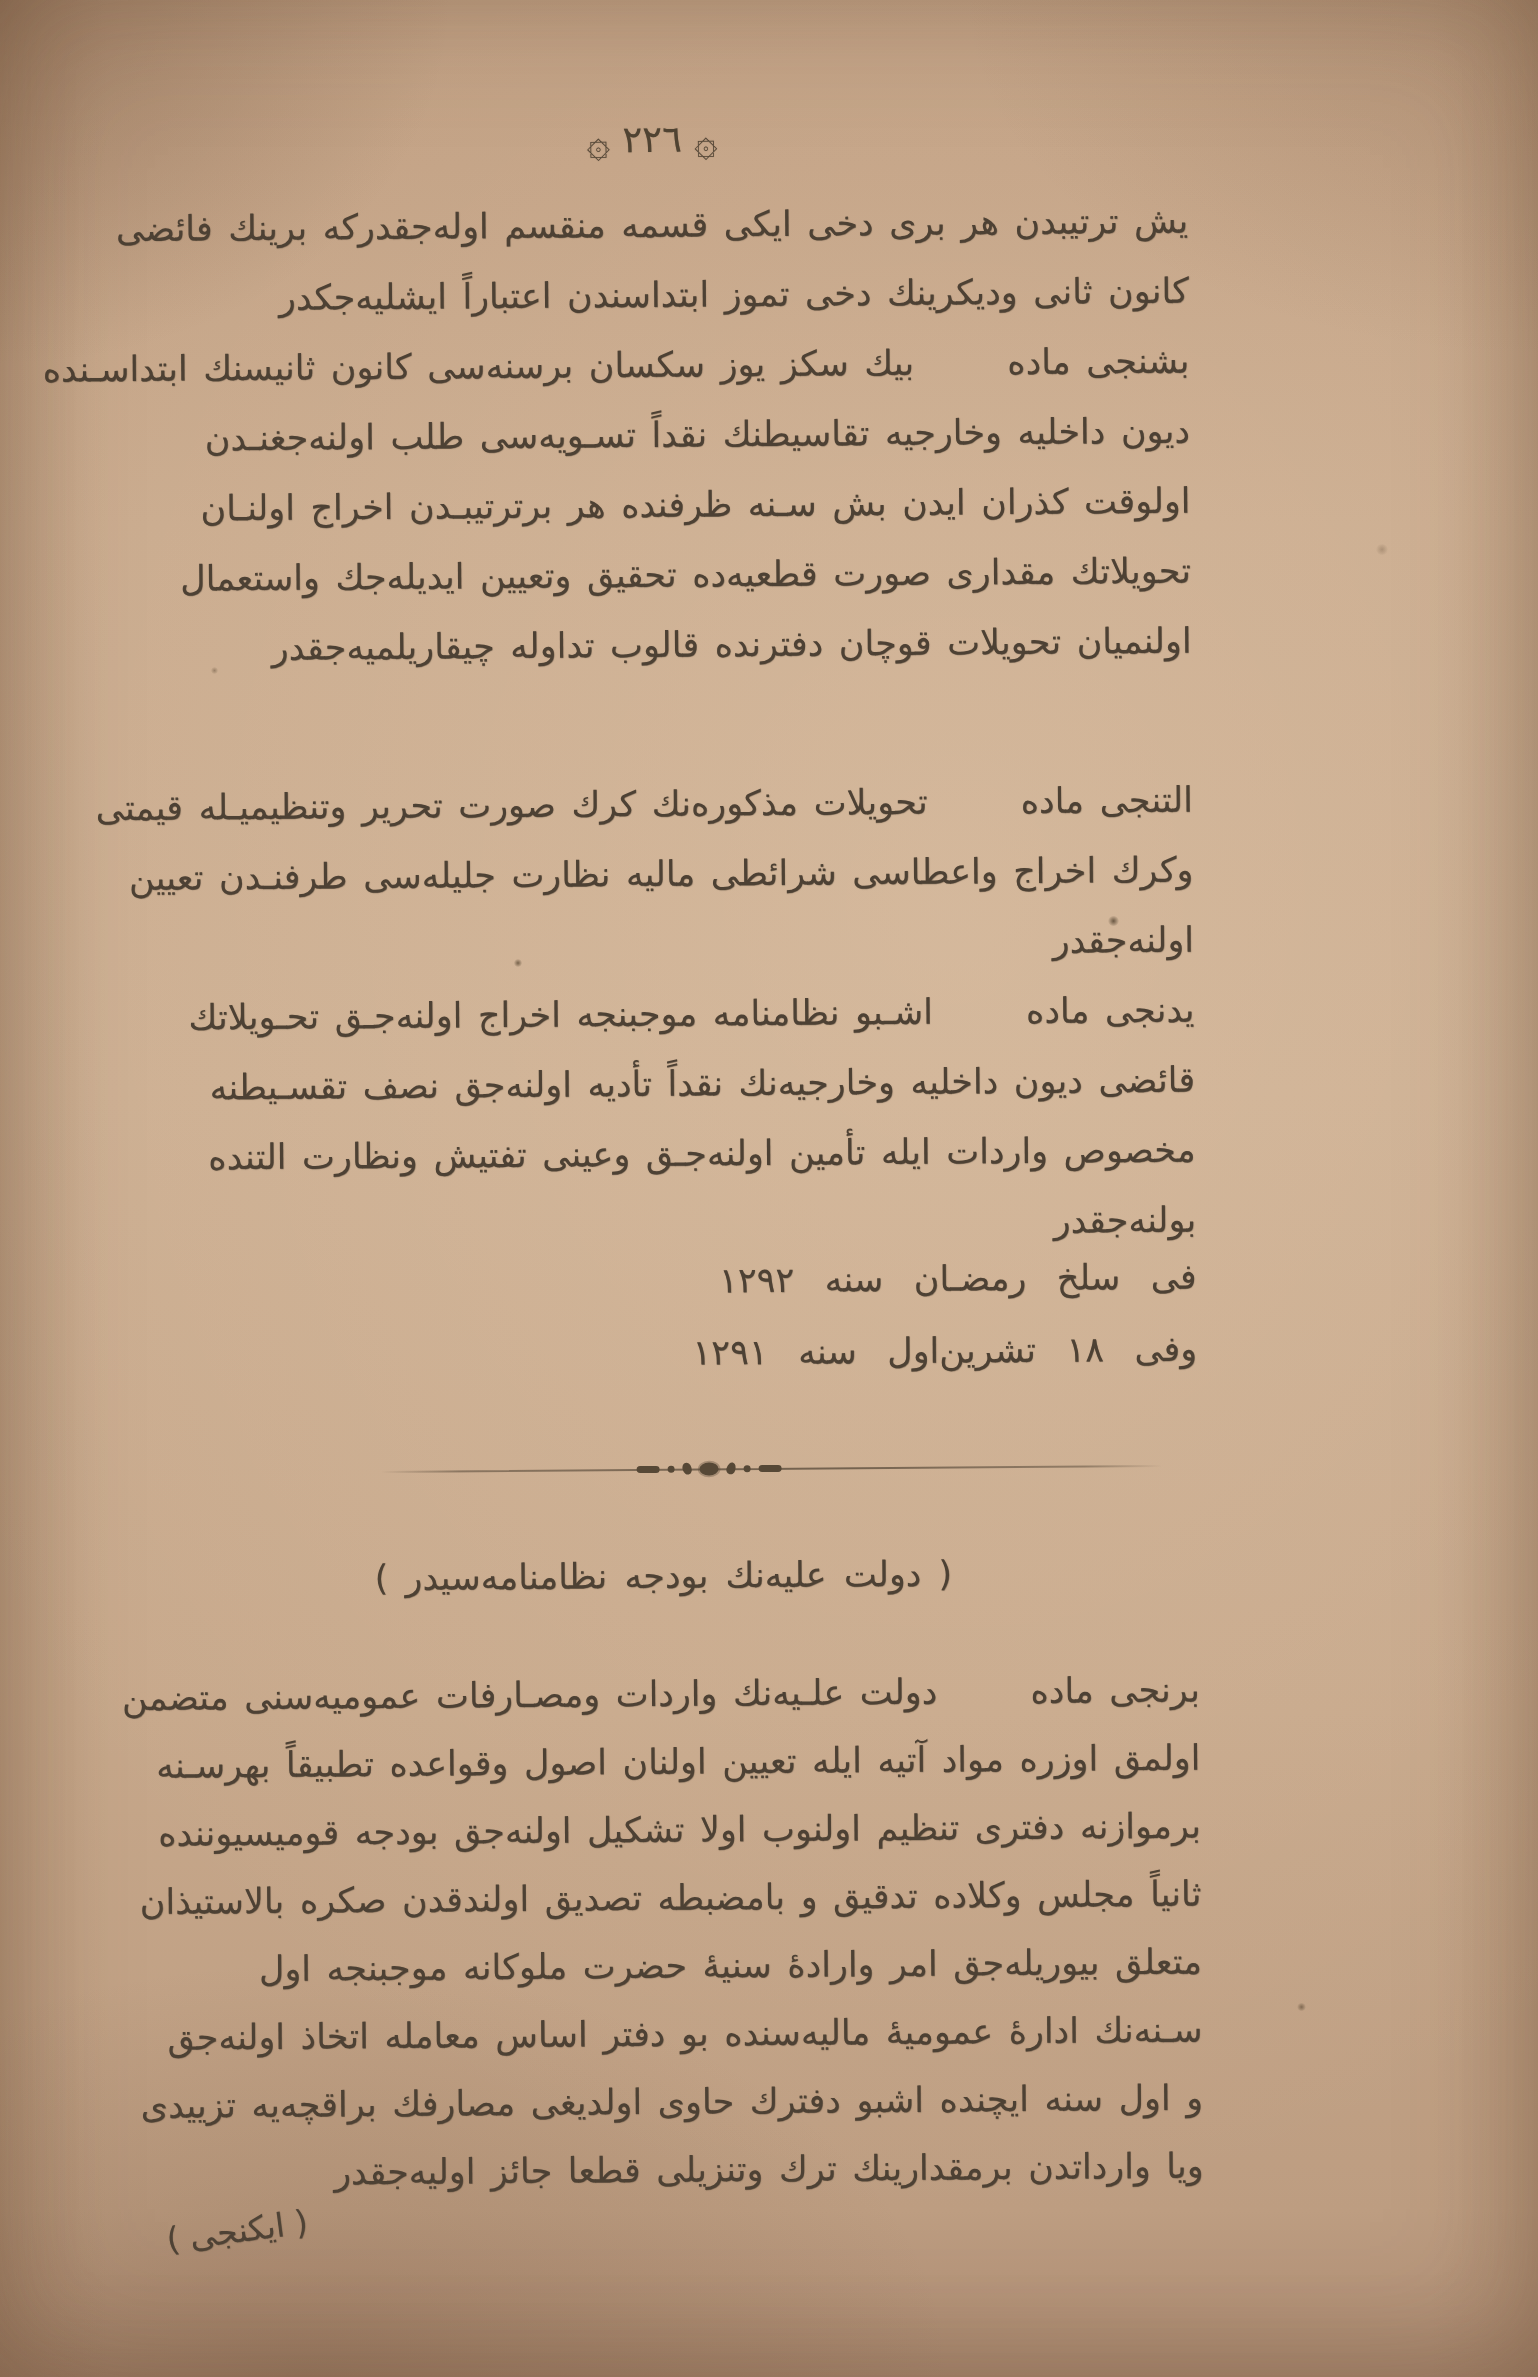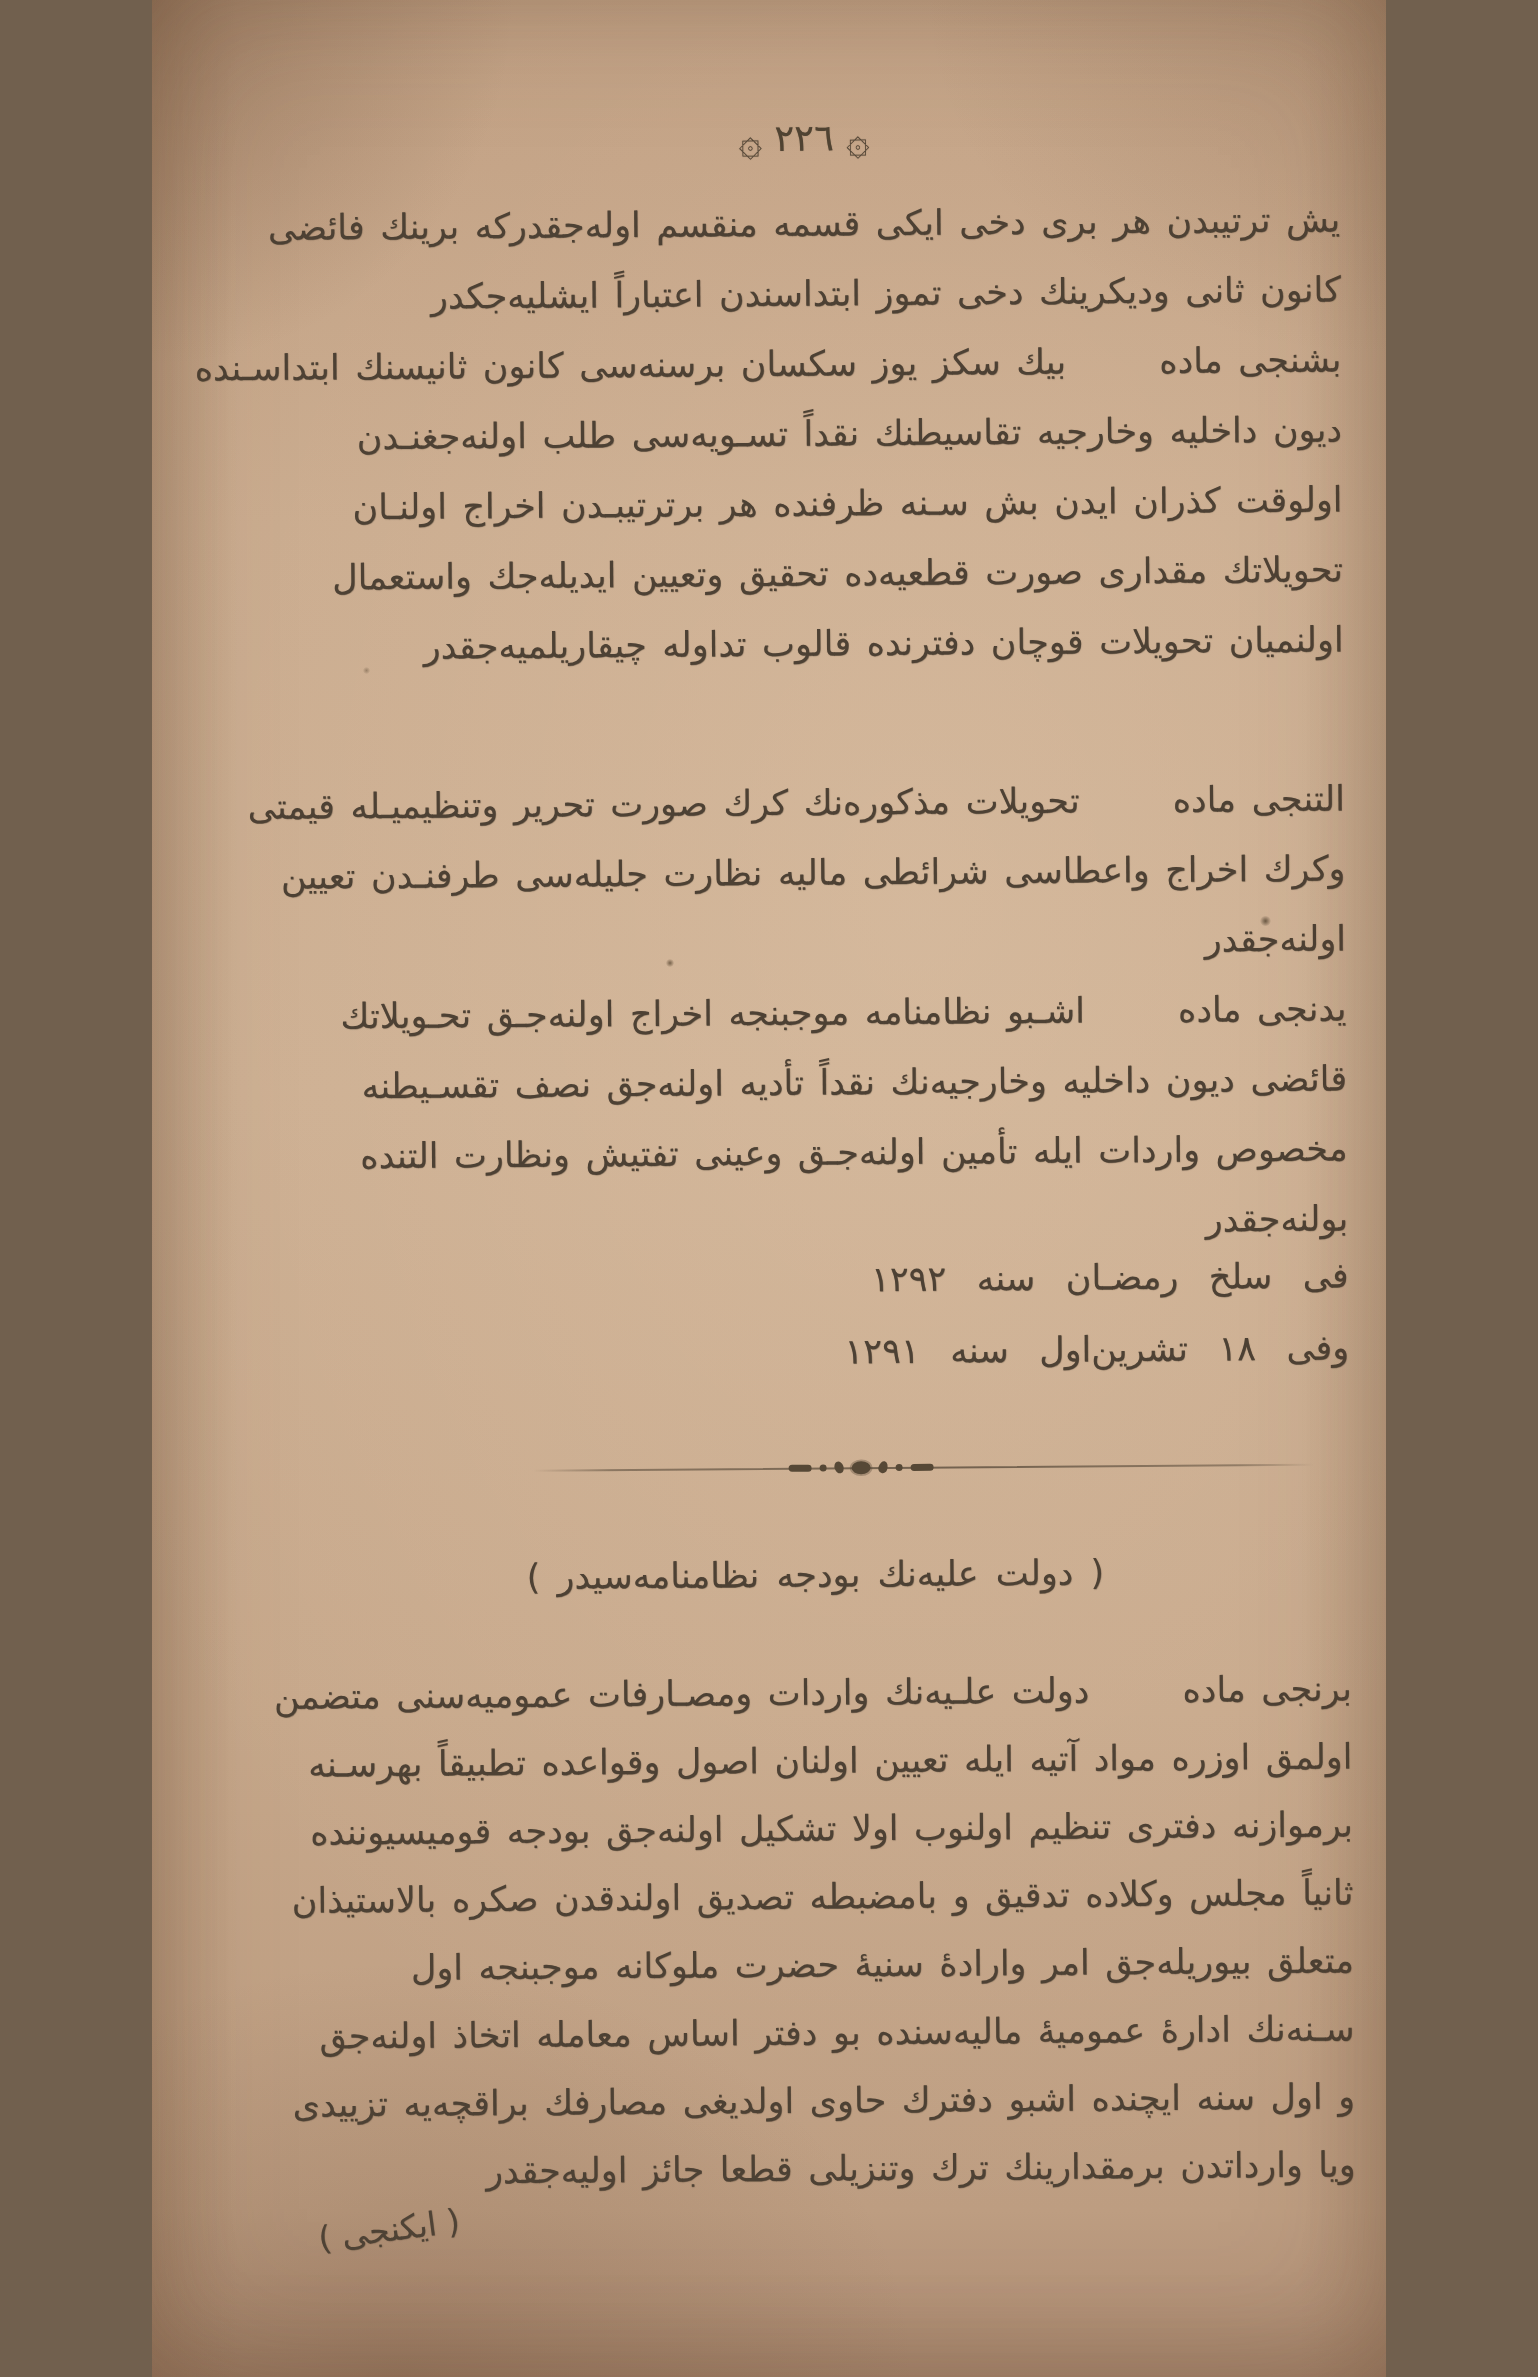--- a/index.html
+++ b/index.html
@@ -1,19 +1,19 @@
 <!DOCTYPE html>
 <html lang="ota" dir="rtl" style="font-size:14px"><head>
 <meta charset="utf-8">
 <style>
   html,body{margin:0;padding:0;background:#6b5а47;}
   body{background:#71604e;}
   .page{
     position:relative;
-    width:1234px;height:2377px;
+    width:1538px;height:2377px;
     margin:0 auto;
     overflow:hidden;
     font-family:"DejaVu Sans", sans-serif;
     background:
       radial-gradient(42% 22% at 0% 0%, rgba(86,58,38,0.30), rgba(86,58,38,0) 70%),
       radial-gradient(50% 20% at 100% 0%, rgba(100,70,46,0.18), rgba(100,70,46,0) 75%),
       radial-gradient(60% 25% at 20% 100%, rgba(96,66,44,0.22), rgba(96,66,44,0) 70%),
       radial-gradient(120% 90% at 62% 38%, rgba(255,236,210,0.18), rgba(255,236,210,0) 62%),
       linear-gradient(90deg, rgba(130,96,68,0.16) 0%, rgba(130,96,68,0) 7%, rgba(130,96,68,0) 93%, rgba(130,96,68,0.14) 100%),
       linear-gradient(180deg, #b2907456 0%, #c2a184 7%, #c9aa8d 22%, #ccae91 46%, #c7a88b 72%, #bd9d81 93%, #af8e75 100%),

